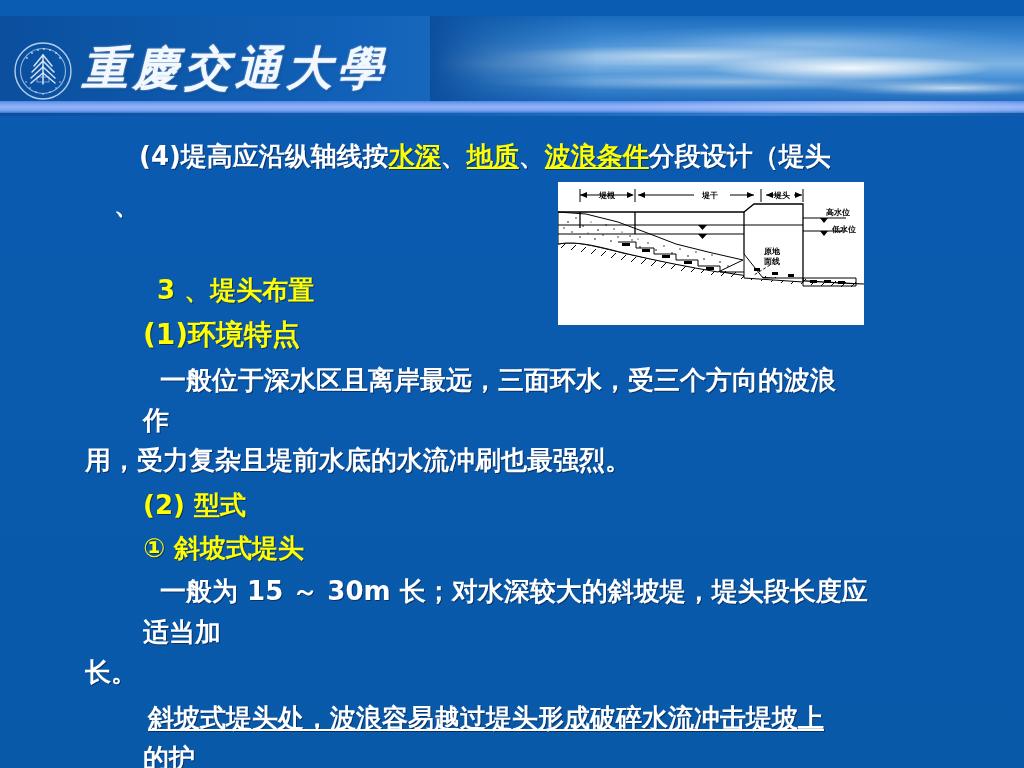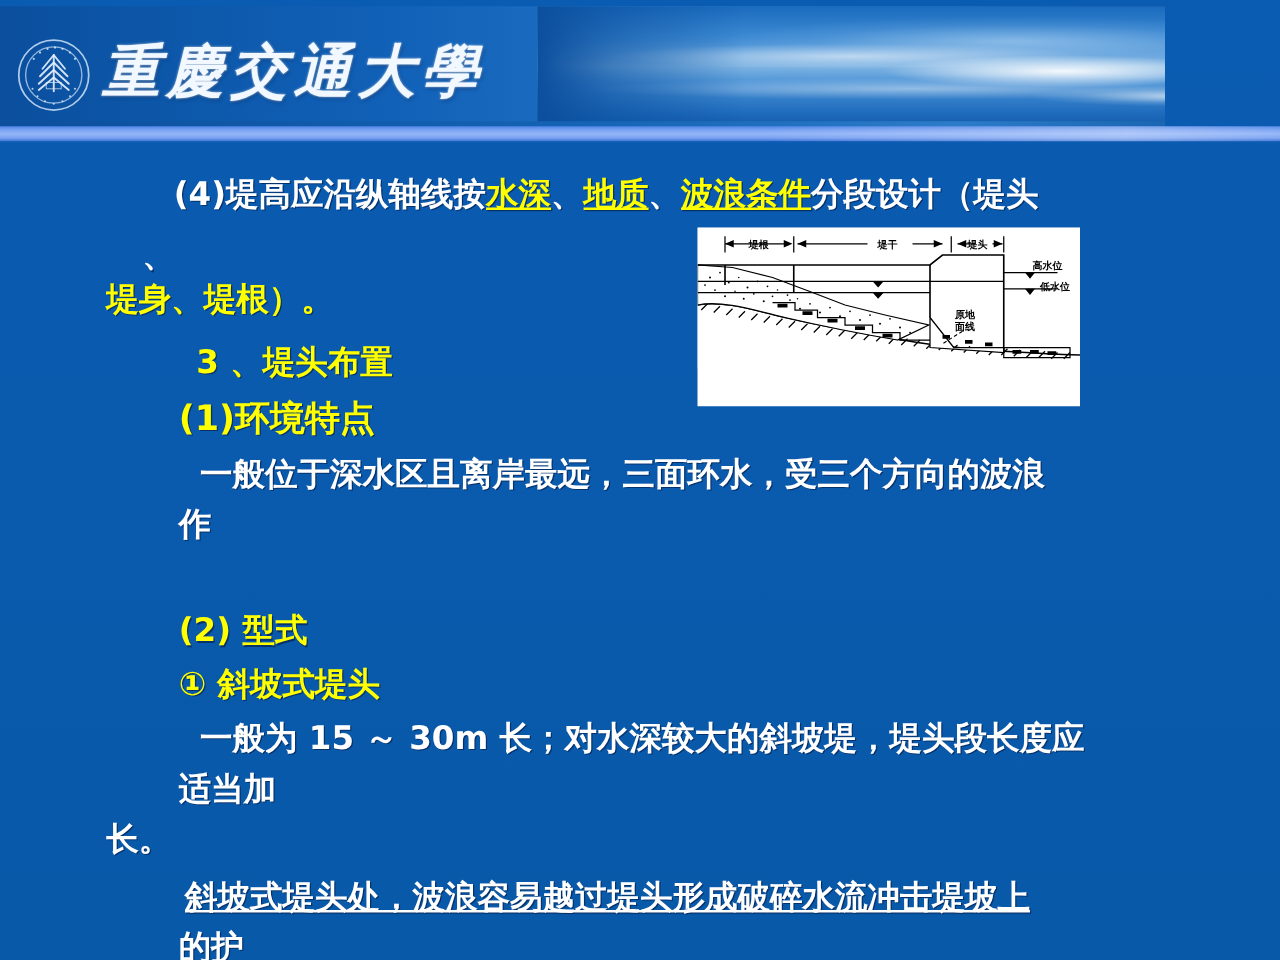--- a/index.html
+++ b/index.html
@@ -16,22 +16,22 @@
     position: relative;
     width: 1024px;
     height: 768px;
     background: linear-gradient(to bottom, #0a5cb2 0%, #0a5aae 40%, #0959a9 100%);
     overflow: hidden;
   }
 
   
   .header {
     position: absolute;
-    left: 0; top: 5px;
-    width: 932px;
+    left: 0; top: 16px;
+    width: 1024px;
     height: 100px;
     background: linear-gradient(to right, #0b4f9e 0%, #0d59ac 18%, #1161b8 34%, #1b6cc0 48%, #2a7bcb 62%, #1f6fc2 78%, #12539f 100%);
     overflow: hidden;
   }
   
   .header-sky {
     position: absolute;
     left: 430px; top: 0;
     width: 594px; height: 100px;
     background:
@@ -170,30 +170,30 @@
   </div>
 
   <div class="sep-band"></div>
 
   <div class="content">
 
     <div class="line" style="left:139px; top:21px;"><span>(4)堤高应沿纵轴线按</span><span class="hl">水深</span><span>、</span><span class="hl">地质</span><span>、</span><span class="hl">波浪条件</span><span>分段设计（堤头</span></div>
 
     <div class="line" style="left:114px; top:70px;">、</div>
 
-    <div class="line yellow" style="left:85px; top:105px;">堤身、堤根）。</div>
 
     <div class="line yellow" style="left:157px; top:155px;">3 、堤头布置</div>
 
     <div class="line yellow" style="left:143px; top:200px; font-size:28px;">(1)环境特点</div>
 
     <div class="line" style="left:160px; top:245px;text-align:center;">一般位于深水区且离岸最远，三面环水，受三个方向的波浪</div>
 
     <div class="line" style="left:143px; top:285px;">作</div>
 
+    <div class="line" style="left:85px; top:325px;">用，受力复杂且堤前水底的水流冲刷也最强烈。</div>
 
     <div class="line yellow" style="left:143px; top:370px;">(2) 型式</div>
 
     <div class="line yellow" style="left:143px; top:413px;">① 斜坡式堤头</div>
 
     <div class="line" style="left:160px; top:456px;">一般为 15 ～ 30m 长；对水深较大的斜坡堤，堤头段长度应</div>
 
     <div class="line" style="left:143px; top:497px;">适当加</div>
 
     <div class="line" style="left:85px; top:537px;">长。</div>

